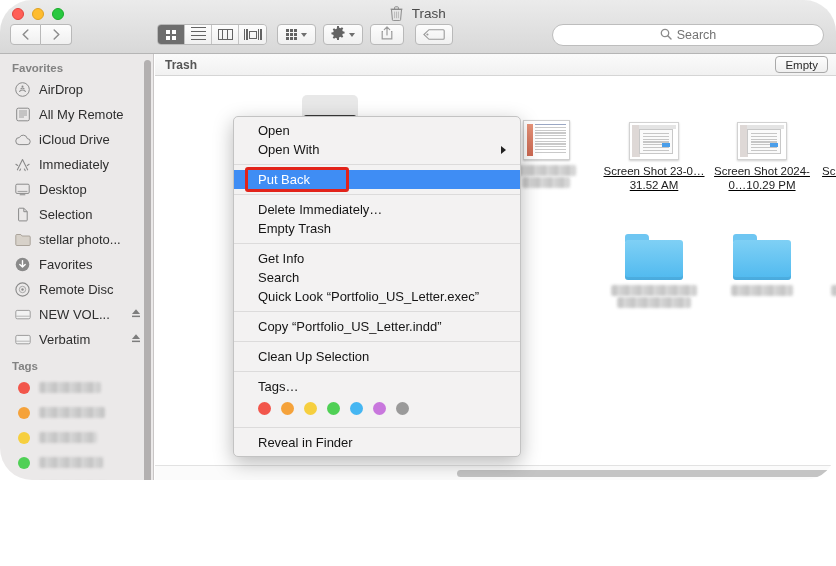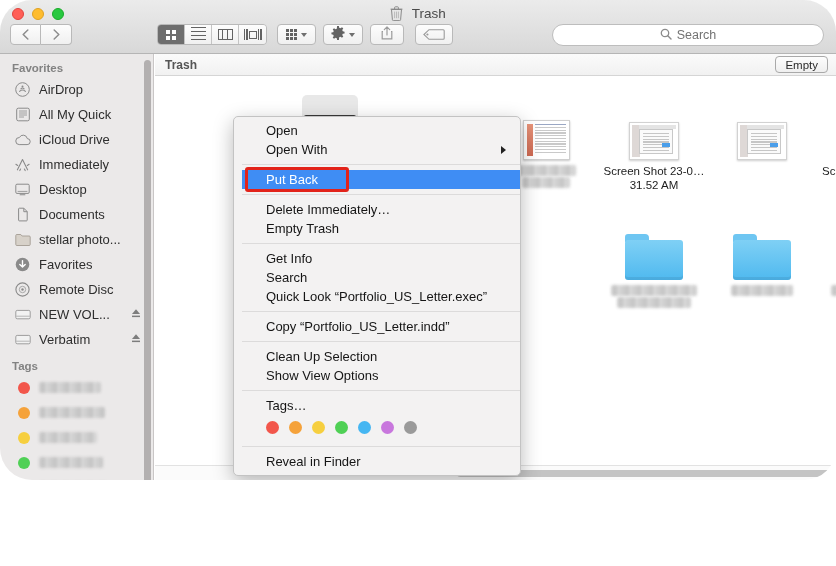--- a/index.html
+++ b/index.html
@@ -155,21 +155,21 @@
     position: absolute; right: 8px; top: 2px; height: 17px;
     padding: 0 9px; border: 1px solid #a9a9a9; border-radius: 4px;
     background: linear-gradient(to bottom,#fdfdfd,#efefef);
     font-size: 11.5px; font-weight: normal; color: #2b2b2b;
     display:flex;align-items:center;
   }
 
   #iconarea { position: relative; width: 681px; height: 466px; }
 
   .fitem {
-    position: absolute; width: 108px; text-align: center;
+    position: absolute; width: 108px; text-align: center; text-decoration: underline;
   }
   .thumb { height: 62px; display: flex; align-items: flex-end; justify-content: center; }
   .flabel {
     font-size: 11.5px; color: #1d1d1d; line-height: 13.5px;
     margin-top: 5px; word-break: break-word;
   }
   .flabel.sel { color: #fff; }
   .flabel.sel span {
     background: #2c6ee0; border-radius: 3px; padding: 0 3px;
     display: inline-block;
@@ -222,21 +222,21 @@
     position:absolute;left:0;top:6px;width:58px;height:40px;
     background:linear-gradient(to bottom,#7fd0f5,#4fb9ef);
     border-radius:3px; box-shadow: inset 0 -3px 0 rgba(0,0,0,.07);
   }
 
   
   #ctxmenu {
     position: absolute; left: 233px; top: 116px; width: 288px;
     background: #f3f2f2; border: 1px solid #c3c3c3; border-radius: 5px;
     box-shadow: 0 6px 20px rgba(0,0,0,.28);
-    padding: 4px 0 4px 8px; z-index: 50;
+    padding: 4px 0 4px 0; z-index: 50;
     font-size: 13px; color: #151515;
   }
   .mi {
     height: 19px; display: flex; align-items: center;
     padding: 0 14px 0 24px; position: relative; white-space: nowrap;
   }
   .mi.sel { background: #3f8df4; color: #fff; }
   .mi .sub {
     position: absolute; right: 14px; width:0;height:0;
     border-top:4px solid transparent;border-bottom:4px solid transparent;
@@ -402,21 +402,21 @@
           </span>
           <span>AirDrop</span>
         </div>
         <div class="sb-item">
           <span class="sb-ico">
             <svg width="14" height="15" viewBox="0 0 14 15">
               <rect x=".7" y="1.2" width="12.6" height="12.6" rx="1.6" fill="none" stroke="#8a8a8a" stroke-width="1"></rect>
               <path d="M3 4h8M3 6h8M3 8h8M3 10h5" stroke="#9e9e9e" stroke-width="1"></path>
             </svg>
           </span>
-          <span>All My Quick</span>
+          <span>All My Remote</span>
         </div>
         <div class="sb-item">
           <span class="sb-ico">
             <svg width="16" height="12" viewBox="0 0 16 12">
               <path d="M4.2 10.6h7.9a3 3 0 0 0 .2-6 4.2 4.2 0 0 0-7.9-1.1 2.9 2.9 0 0 0-.2 7.1z" fill="none" stroke="#8a8a8a" stroke-width="1"></path>
             </svg>
           </span>
           <span>iCloud Drive</span>
         </div>
         <div class="sb-item">
@@ -438,21 +438,21 @@
           </span>
           <span>Desktop</span>
         </div>
         <div class="sb-item">
           <span class="sb-ico">
             <svg width="14" height="15" viewBox="0 0 14 15">
               <path d="M3.4 1.2h4.4l3.4 3.4v8.5a.8.8 0 0 1-.8.8H3.4a.8.8 0 0 1-.8-.8V2a.8.8 0 0 1 .8-.8z" fill="none" stroke="#8a8a8a" stroke-width="1"></path>
               <path d="M7.8 1.3v3.4h3.3" fill="none" stroke="#8a8a8a" stroke-width="1"></path>
             </svg>
           </span>
-          <span>Documents</span>
+          <span>Selection</span>
         </div>
         <div class="sb-item">
           <span class="sb-ico">
             <svg width="16" height="13" viewBox="0 0 16 13">
               <path d="M.8 2.5a1 1 0 0 1 1-1h4l1.3 1.5h7.1a1 1 0 0 1 1 1v7.5a1 1 0 0 1-1 1H1.8a1 1 0 0 1-1-1z" fill="#d7d1c9" stroke="#a49c93" stroke-width=".9"></path>
             </svg>
           </span>
           <span>stellar  photo...</span>
         </div>
         <div class="sb-item">
@@ -623,20 +623,21 @@
                   <i></i>
                   <i></i>
                   <i></i>
                   <i></i>
                   <i></i>
                 </div>
               </div>
               <div class="blue"></div>
             </div>
           </div>
+          <div class="flabel">Screen Shot 2024-0…10.29 PM</div>
         </div>
         <div class="fitem" style="left: 661px; top: 22px;">
           <div class="thumb"></div>
           <div class="flabel">Screen Shot 2024-0…PM copy</div>
         </div>
         <div class="fitem" style="left: 121px; top: 142px;">
           <div class="thumb">
             <div class="ic-shot">
               <div class="lsb"></div>
               <div class="ttl"></div>
@@ -721,23 +722,20 @@
       <div class="mi">
         <span>Quick Look “Portfolio_US_Letter.exec”</span>
       </div>
       <div class="msep"></div>
       <div class="mi">
         <span>Copy “Portfolio_US_Letter.indd”</span>
       </div>
       <div class="msep"></div>
       <div class="mi">
         <span>Clean Up Selection</span>
-      </div>
-      <div class="mi">
-        <span>Show View Options</span>
       </div>
       <div class="msep"></div>
       <div class="mi">
         <span>Tags…</span>
       </div>
       <div id="tagsdots">
         <span class="d" style="background: rgb(242, 86, 75);"></span>
         <span class="d" style="background: rgb(245, 162, 58);"></span>
         <span class="d" style="background: rgb(246, 207, 63);"></span>
         <span class="d" style="background: rgb(79, 208, 85);"></span>

